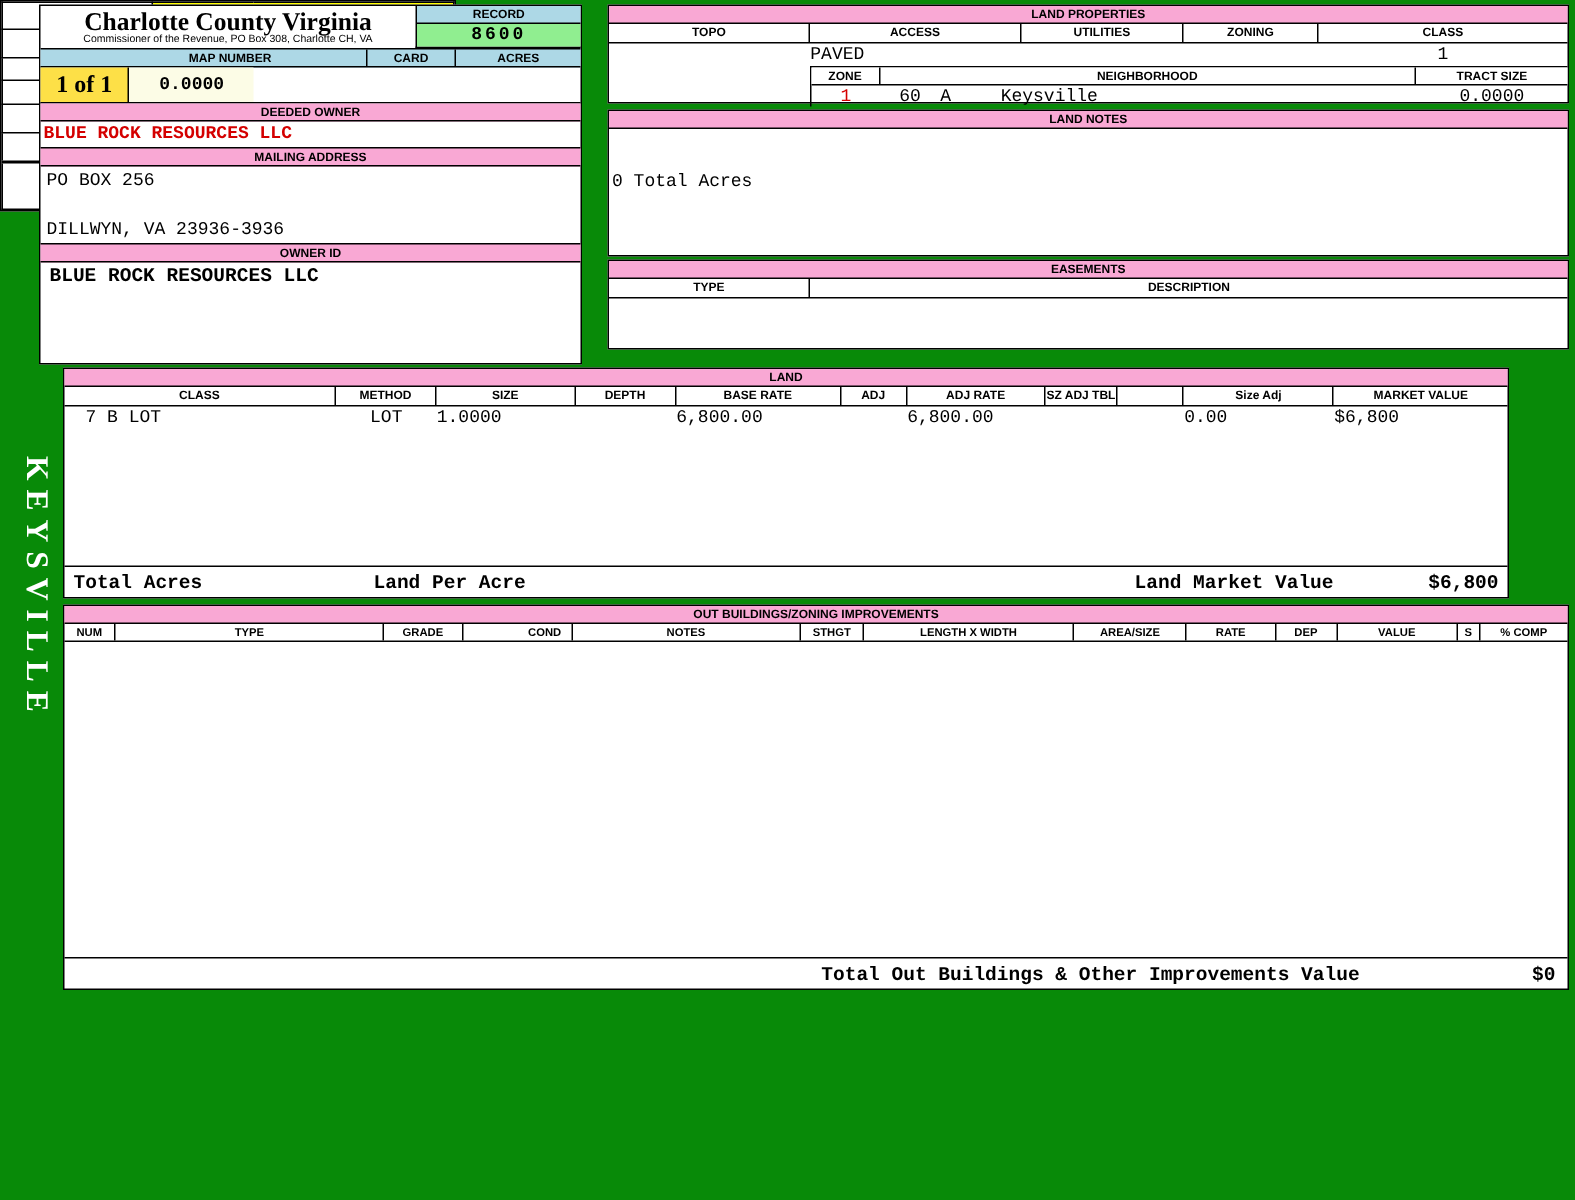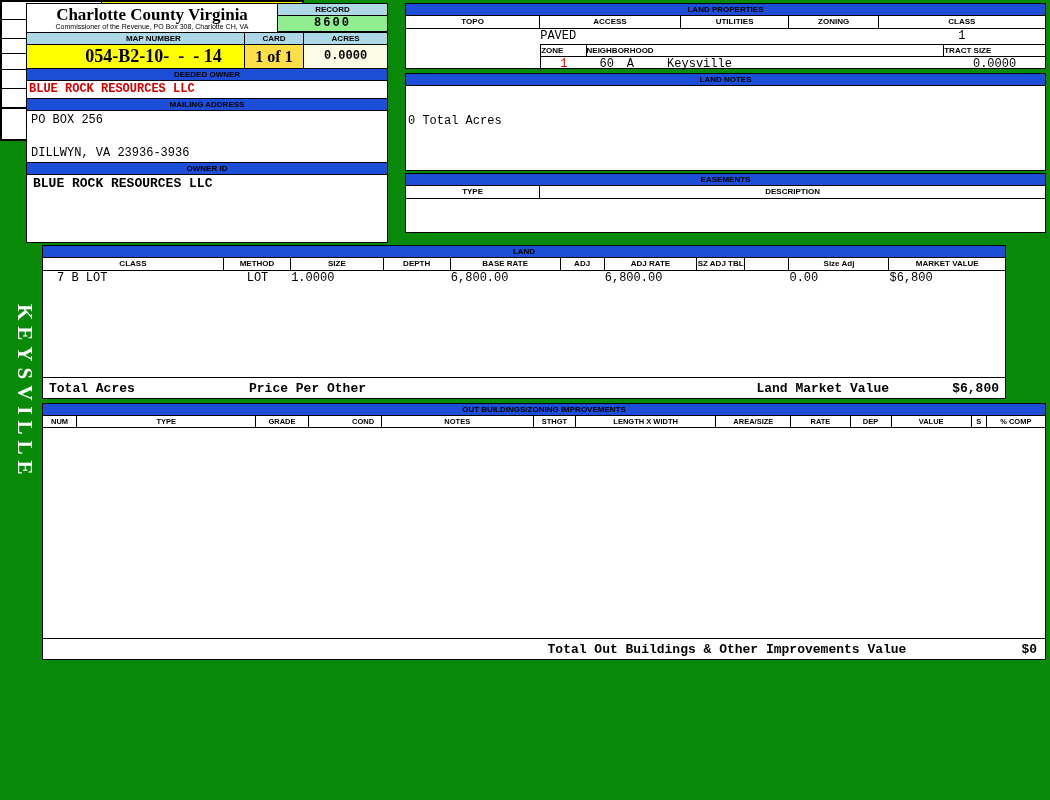--- a/index.html
+++ b/index.html
@@ -1,19 +1,19 @@
 <!DOCTYPE html>
 <html><head>
 <meta charset="utf-8">
 <style>
   html,body{margin:0;padding:0;}
   body{font-family:"Liberation Sans",sans-serif;}
   #canvas{position:relative;width:1050px;height:800px;background:#088A08;overflow:hidden;}
   .box{position:absolute;background:#fff;border:1px solid #000;box-sizing:border-box;}
-  .bluebar{background:#1d4ed8;border-top:1px solid #000;border-bottom:1px solid #000;
+  .bluebar{background:#f9a8d4;border-top:1px solid #000;border-bottom:1px solid #000;
            font:bold 8px "Liberation Sans",sans-serif;text-align:center;line-height:11px;height:11px;}
   .bluebar.noline{border-top:none;}
   .hdr-row{display:flex;border-bottom:1px solid #000;height:12px;}
   .hdr-row > div{font:bold 8px "Liberation Sans",sans-serif;text-align:center;line-height:12px;
                  border-right:1px solid #000;box-sizing:border-box;overflow:hidden;white-space:nowrap;}
   .hdr-row > div:last-child{border-right:none;}
   .pre{white-space:pre;}
 
   
   #left-card{left:26px;top:3px;width:362px;height:240px;}
@@ -44,21 +44,21 @@
 
   
   .rp{left:405px;width:641px;}
   #land-props{top:3px;height:66px;}
   .lp-vals{display:flex;height:15px;}
   .lp-vals > div{box-sizing:border-box;font:12px "Liberation Mono",monospace;line-height:15px;}
   .lp-sub{display:flex;height:27px;}
   .lp-sub .spacer{width:21%;}
   .lp-sub .zblock{flex:1;border-left:1px solid #000;border-top:1px solid #000;}
   .z-hdr{display:flex;height:11px;background:#fff;border-bottom:1px solid #000;}
-  .z-hdr > div{font:bold 8px "Liberation Sans",sans-serif;line-height:11px;
+  .z-hdr > div{font:bold 8px "Liberation Sans",sans-serif;text-align:center;line-height:11px;
                border-right:1px solid #000;box-sizing:border-box;}
   .z-hdr > div:last-child{border-right:none;}
   .z-val{display:flex;height:15px;}
   .z-val > div{box-sizing:border-box;font:12px "Liberation Mono",monospace;line-height:15px;}
   .zone-num{color:#D40000;font-weight:bold;text-align:center;}
   #land-notes{top:73px;height:98px;}
   .notes-body{font:12px "Liberation Mono",monospace;padding:28px 2px 0 2px;}
   #easements{top:173px;height:60px;}
 
   
@@ -127,21 +127,20 @@
         <div class="rh">RECORD</div>
         <div class="rv">8600</div>
       </div>
     </div>
     <div class="mn-hdr">
       <div class="w-map">MAP NUMBER</div>
       <div class="w-card">CARD</div>
       <div class="w-acres">ACRES</div>
     </div>
     <div class="mn-val">
-      <div class="w-map map-cell pre">054-B2-10-  -  - 14</div>
       <div class="w-card card-cell">1 of 1</div>
       <div class="w-acres acres-cell">0.0000</div>
     </div>
     <div class="bluebar noline">DEEDED OWNER</div>
     <div class="owner-red">BLUE ROCK RESOURCES LLC</div>
     <div class="bluebar">MAILING ADDRESS</div>
     <div class="addr-block">
       <div>PO BOX 256</div>
       <div>DILLWYN, VA 23936-3936</div>
     </div>
@@ -221,21 +220,21 @@
       <div class="lc5 r"></div>
       <div class="lc6 r">6,800.00</div>
       <div class="lc7 r"></div>
       <div class="lc8 r"></div>
       <div class="lc9 r">0.00</div>
       <div class="lc10 r">$6,800</div>
     </div>
     <div class="land-fill"></div>
     <div class="totals-row">
       <span class="s1">Total Acres</span>
-      <span class="s2">Price Per Other</span>
+      <span class="s2">Land Per Acre</span>
       <span class="s3">Land Market Value</span>
       <span class="s4">$6,800</span>
     </div>
   </div>
 
   <div class="box" id="ob-sec">
     <div class="bluebar noline">OUT BUILDINGS/ZONING IMPROVEMENTS</div>
     <div class="hdr-row ob-hdr">
       <div class="oc0">NUM</div>
       <div class="oc1">TYPE</div>

